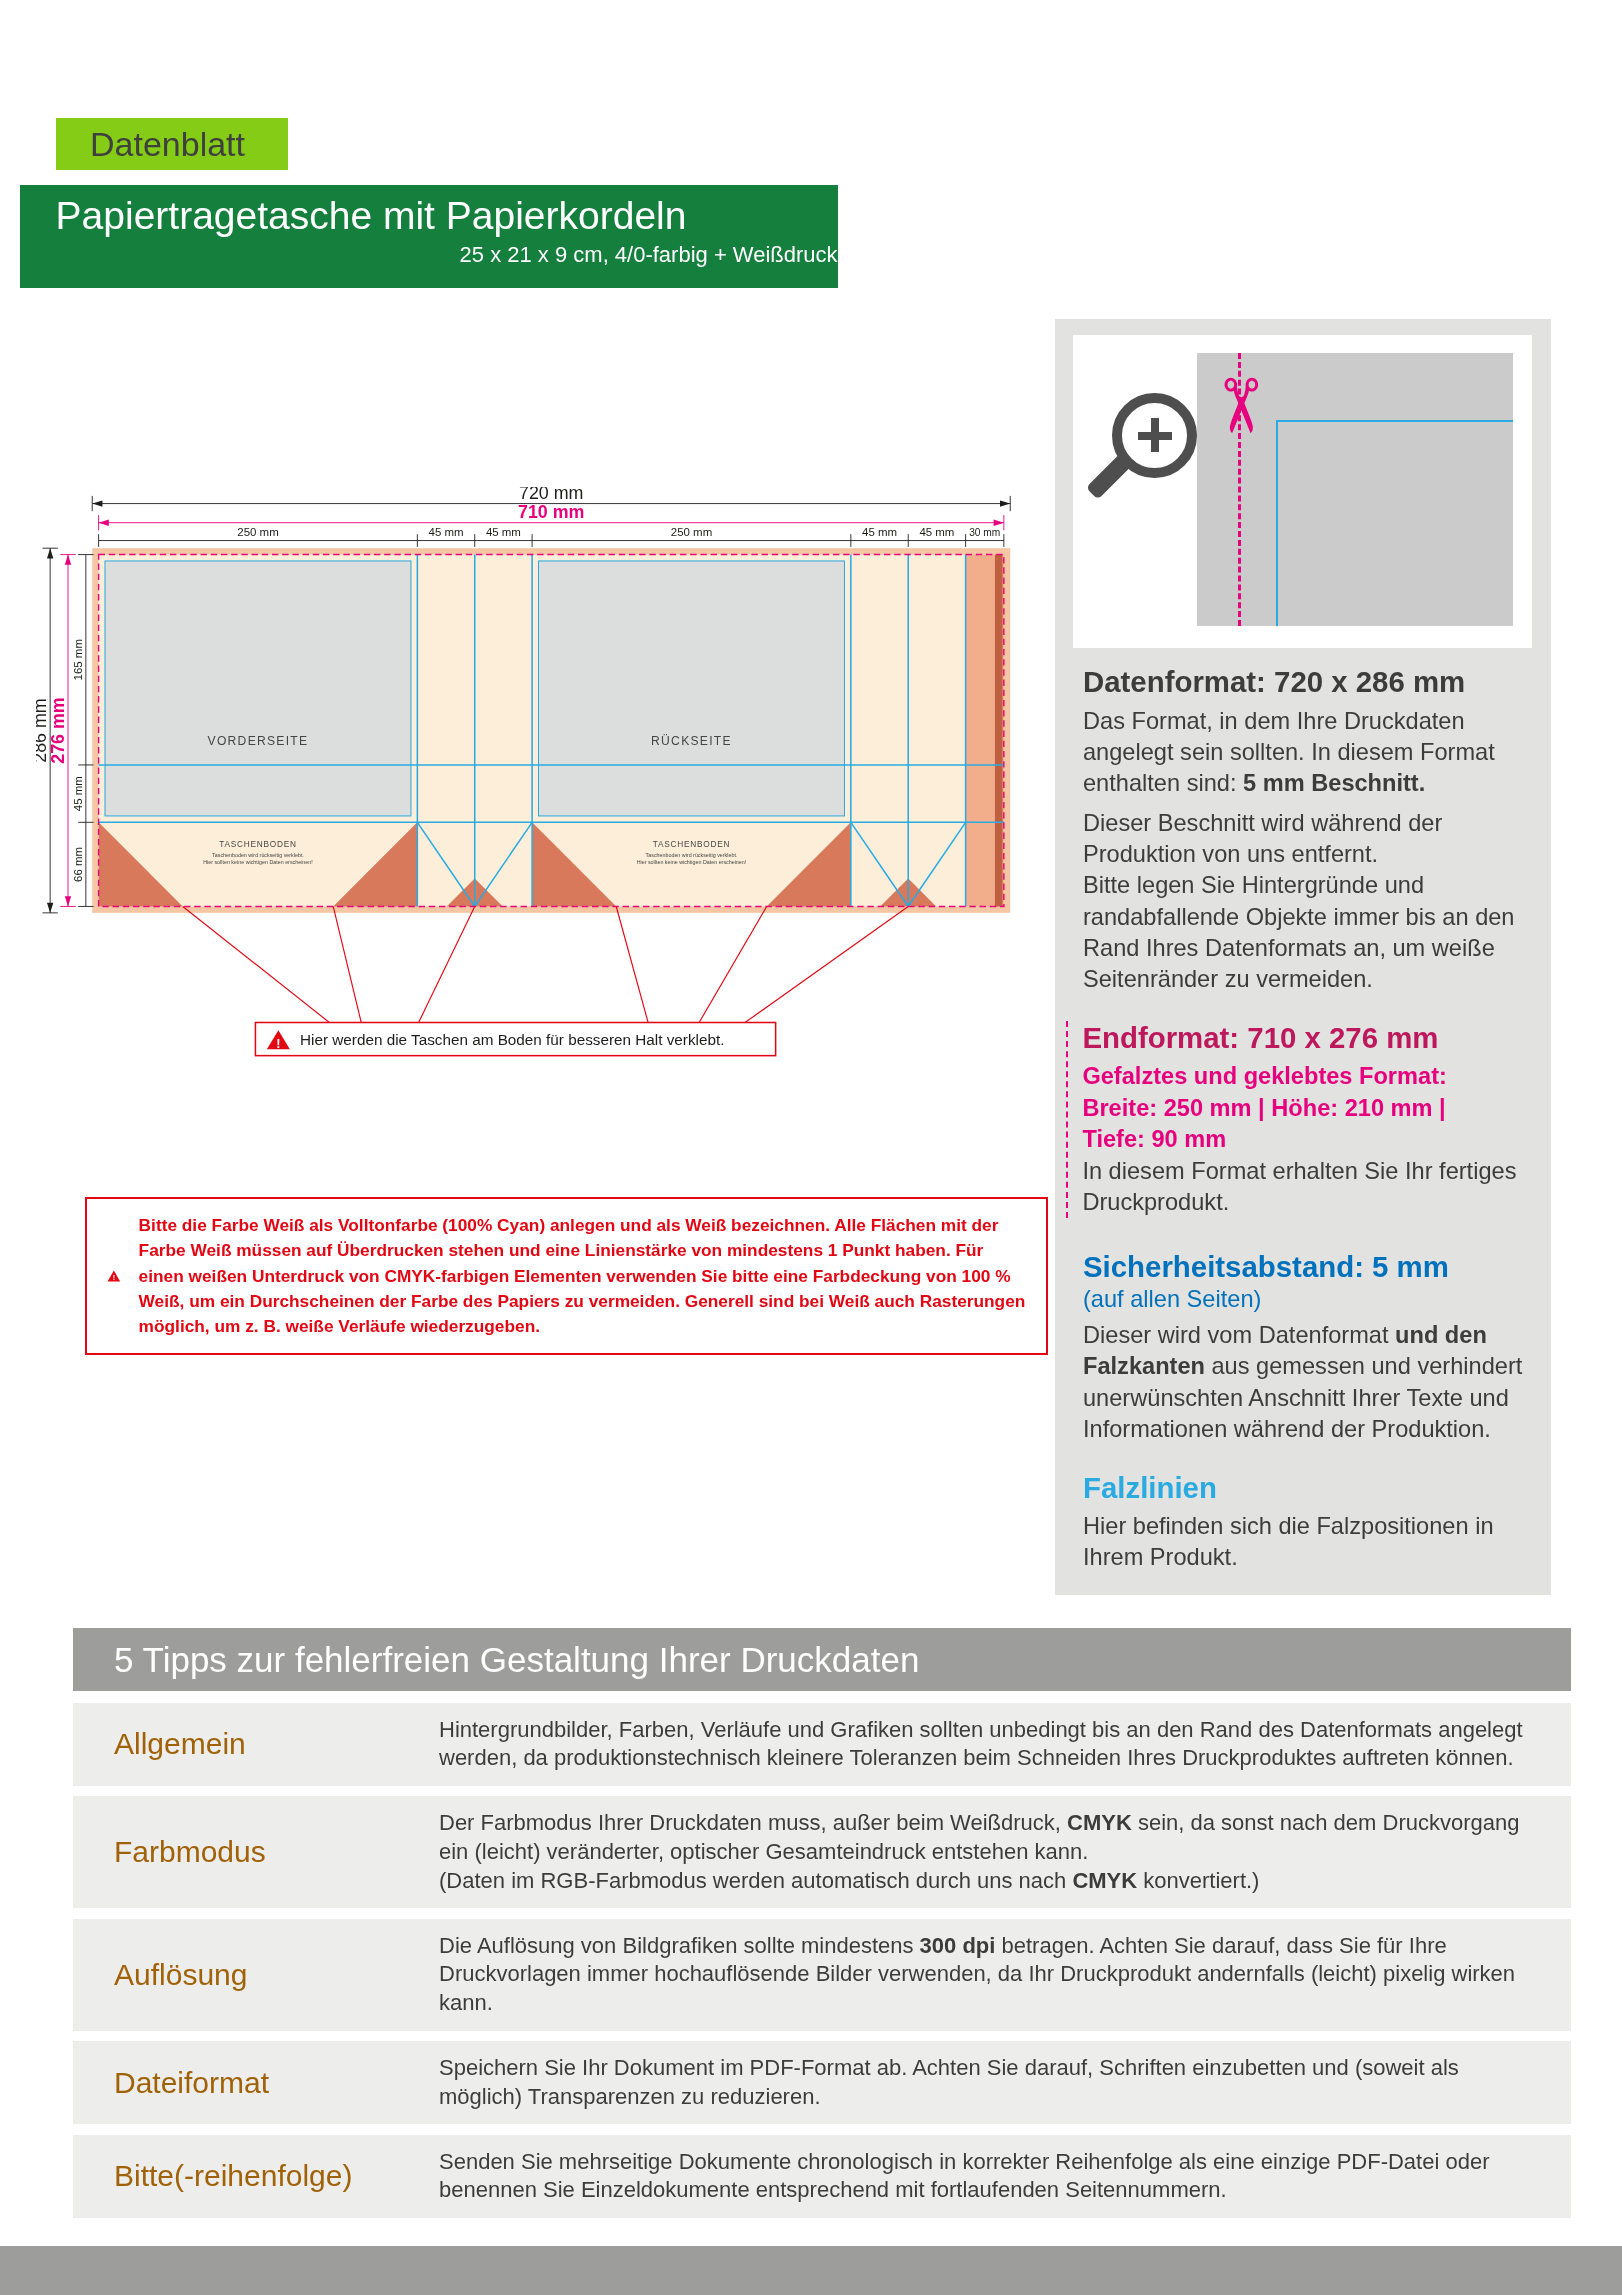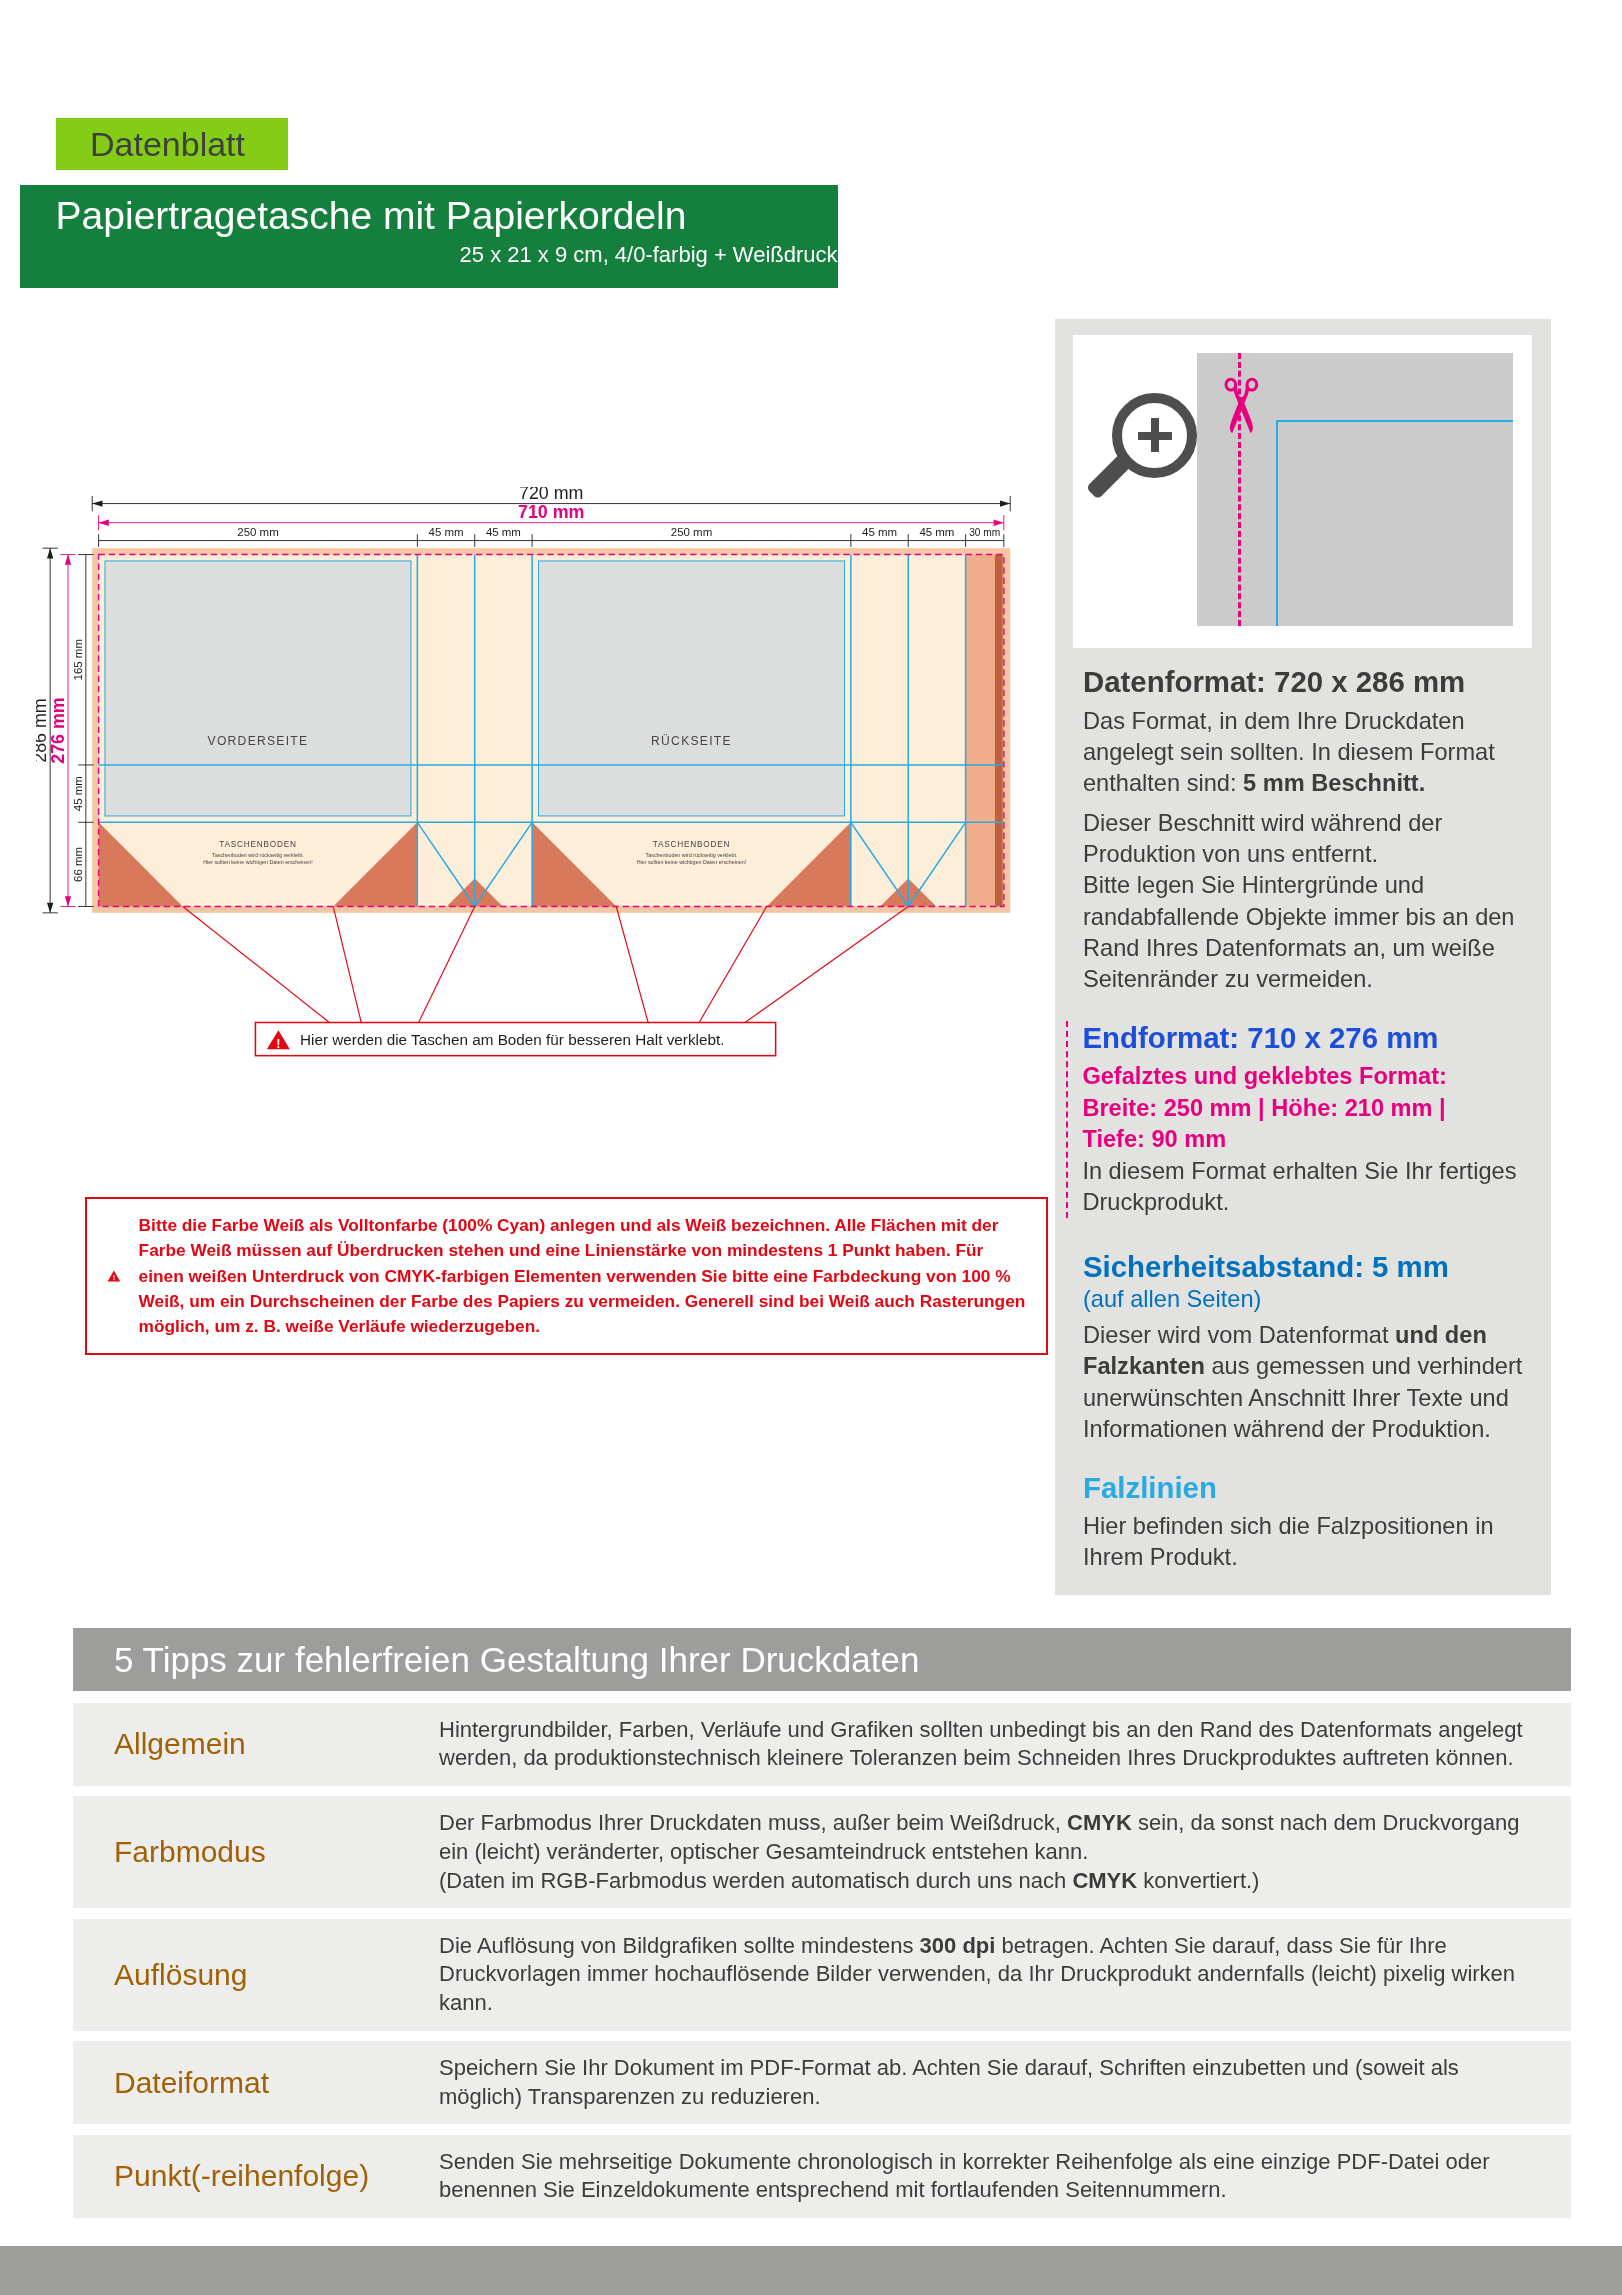--- a/index.html
+++ b/index.html
@@ -42,21 +42,21 @@
     transform:translate(-50%,-50%) rotate(90deg);line-height:1;}
   .illu-loupe{position:absolute;left:18.3px;top:58px;width:111px;height:111px;}
   .loupe-glass{position:absolute;right:5.2px;top:0;width:65px;height:65px;border:10.5px solid #4e4e4e;border-radius:50%;}
   .loupe-plus-h{position:absolute;left:15.7px;top:29px;width:34px;height:7.9px;background:#4e4e4e;}
   .loupe-plus-v{position:absolute;left:29px;top:15.7px;width:7.9px;height:34px;background:#4e4e4e;}
   .loupe-handle{position:absolute;left:9.2px;bottom:2.6px;width:17px;height:50px;background:#4e4e4e;
     transform:rotate(45deg);border-radius:5.2px;}
 
   .info-texts{position:absolute;left:28px;top:346px;width:442px;}
   .info-h{font-size:29.4px;font-weight:bold;margin:0 0 6.5px 0;color:#3c3c3b;}
-  .info-h.magenta{color:#1d4ed8;}
+  .info-h.magenta{color:#be185d;}
   .info-h.blue{color:#0071bc;}
   .info-h.cyan{color:#29abe2;}
   .info-p{font-size:23.6px;line-height:1.32;margin:0 0 26px 0;color:#3c3c3b;}
   .blk{display:block;}
   .endformat-block{border-left:2.6px dashed #e6007e;padding-left:14.4px;margin-left:-17px;margin-bottom:6.5px;}
   .bold-magenta{font-size:23.6px;font-weight:bold;color:#e6007e;line-height:1.32;}
   .blue-sub{font-size:23.6px;color:#0071bc;line-height:1.32;margin-bottom:5.2px;}
   .mb-sm{margin-bottom:9.2px;}
 
   
@@ -290,21 +290,21 @@
       </div>
 
       <div class="tip-row">
         <div class="tip-label">Dateiformat</div>
         <div class="tip-text">
             <div><span>Speichern Sie Ihr Dokument im PDF-Format ab. Achten Sie darauf, Schriften einzubetten und (soweit als möglich) Transparenzen zu reduzieren.</span></div>
           </div>
       </div>
 
       <div class="tip-row">
-        <div class="tip-label">Punkt(-reihenfolge)</div>
+        <div class="tip-label">Bitte(-reihenfolge)</div>
         <div class="tip-text">
             <div><span>Senden Sie mehrseitige Dokumente chronologisch in korrekter Reihenfolge als eine einzige PDF-Datei oder benennen Sie Einzeldokumente entsprechend mit fortlaufenden Seitennummern.</span></div>
           </div>
       </div>
 
     </div>
   </div>
 
   <div class="footer"></div>
 

